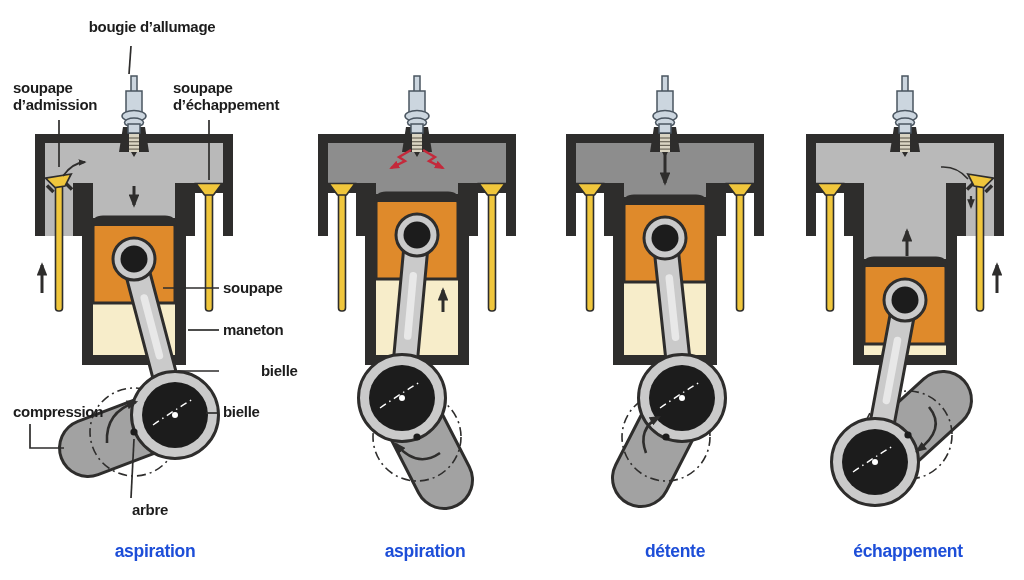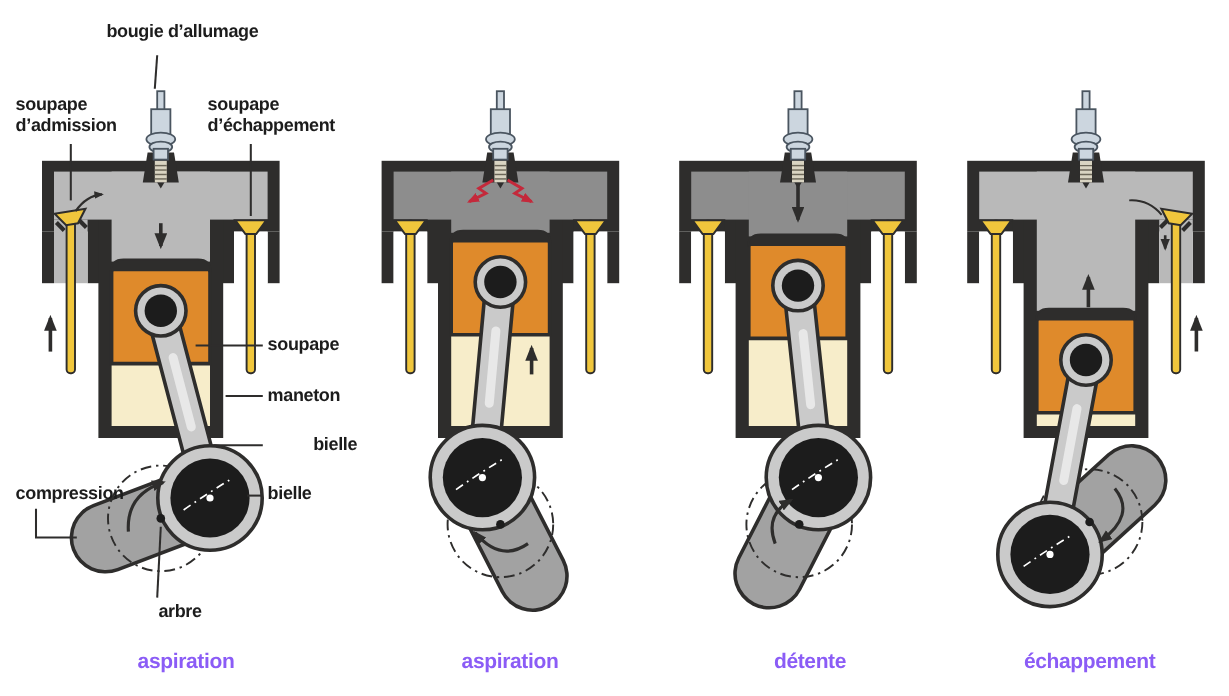--- a/index.html
+++ b/index.html
@@ -3,21 +3,21 @@
 <meta charset="utf-8">
 <style>
   html,body{margin:0;padding:0;background:#ffffff;}
   #stage{position:relative;width:1024px;height:580px;background:#ffffff;overflow:hidden;
          font-family:"Liberation Sans","DejaVu Sans",sans-serif;}
   #diagram{position:absolute;left:0;top:0;}
   .lbl{position:absolute;font-size:15px;font-weight:600;letter-spacing:-0.3px;
        color:#1c1c1c;line-height:16.5px;white-space:pre-line;}
   .lbl.center{transform:translateX(-50%);text-align:center;}
   .cap{position:absolute;font-size:17.5px;font-weight:700;letter-spacing:-0.3px;
-       color:#8b5cf6;transform:translateX(-50%);white-space:nowrap;}
+       color:#1d4ed8;transform:translateX(-50%);white-space:nowrap;}
 </style>
 </head>
 <body>
 
 <div id="stage">
   <svg id="diagram" width="1024" height="580" viewBox="0 0 1024 580">
       <defs>
   <marker id="ah" viewBox="0 0 10 8" refX="8" refY="4" markerWidth="4.4" markerHeight="3.6" orient="auto-start-reverse">
           <path d="M0 0 L10 4 L0 8 Z" fill="#2e2d2c"></path>
         </marker>

